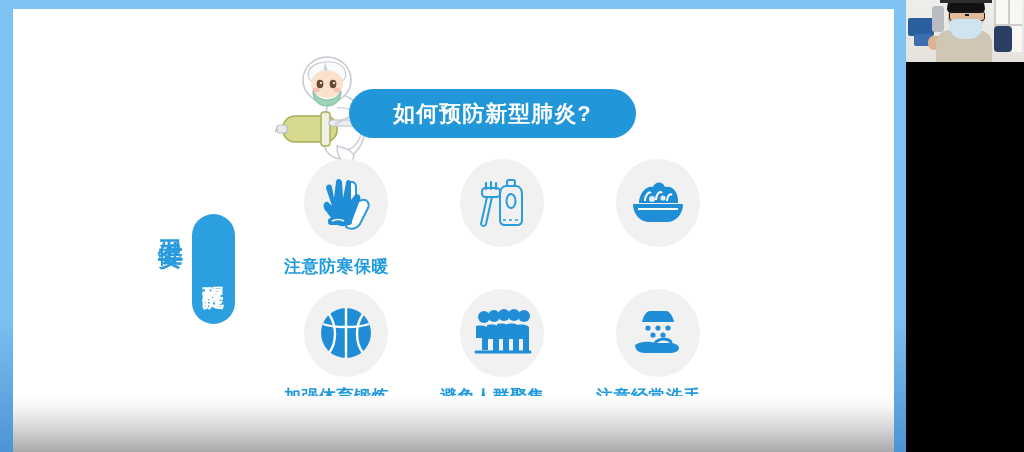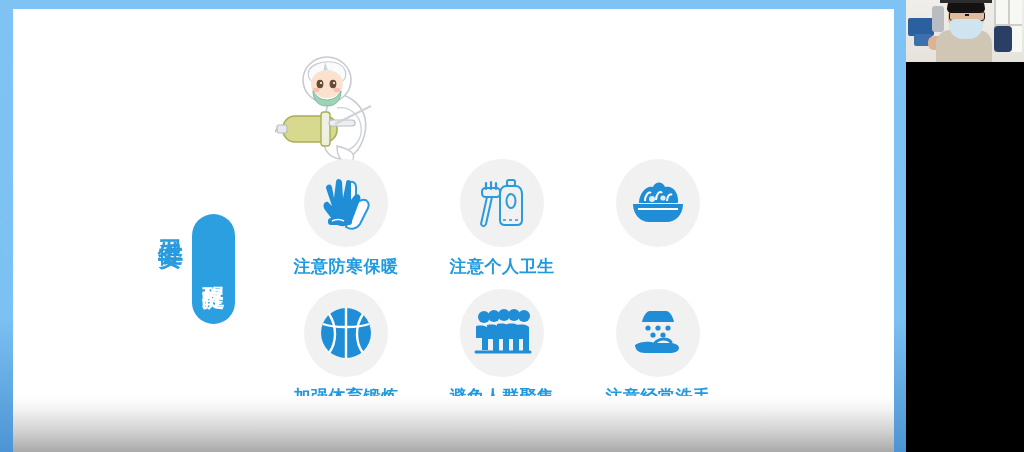--- a/index.html
+++ b/index.html
@@ -154,24 +154,23 @@
     width: 84px;
     height: 88px;
     border-radius: 50%;
     background: #f1f1f1;
     display: flex;
     align-items: center;
     justify-content: center;
   }
   .tile .caption {
     position: absolute;
-    left: 0;
+    left: 16px;
     top: 96px;
     width: 100%;
-    text-align: center;
     color: #1f9ae0;
     font-size: 17px;
     font-weight: bold;
     letter-spacing: 0.5px;
     white-space: nowrap;
   }
   .tile .disc svg { display: block; }
 
   
   #right-strip {
@@ -290,20 +289,23 @@
 
           <rect x="8" y="62" width="54" height="26" rx="12" fill="#d7d98f" stroke="#a9ad56" stroke-width="1.6"></rect>
           <rect x="46" y="58" width="9" height="34" rx="3" fill="#eef0e2" stroke="#a9ad56" stroke-width="1.4"></rect>
           <rect x="54" y="66" width="26" height="6" rx="3" fill="#eceef0" stroke="#b9bdc3" stroke-width="1.2"></rect>
           <rect x="2" y="71" width="10" height="8" rx="2" fill="#e7e9ec" stroke="#b9bdc3" stroke-width="1.2"></rect>
           <line x1="2" y1="75" x2="-14" y2="95" stroke="#b9bdc3" stroke-width="1.6"></line>
           <line x1="60" y1="70" x2="96" y2="52" stroke="#cfd3d8" stroke-width="2"></line>
         </svg>
       </div>
 
+      <div id="title-pill">
+        <span class="title-text">如何预防新型肺炎?</span>
+      </div>
 
       <div id="brand-block">
         <div id="brand-vertical">卫健委</div>
         <div id="remind-pill">
           <span class="remind-text">提醒</span>
         </div>
       </div>
 
       <div id="icon-grid">
 
@@ -326,21 +328,20 @@
               <svg width="56" height="58" viewBox="0 0 56 58" xmlns="http://www.w3.org/2000/svg">
                 <path d="M12 9 L12 15 M17 8 L17 15 M22 9 L22 15" stroke="#2a9bdd" stroke-width="2.2" stroke-linecap="round"></path>
                 <rect x="8" y="14" width="18" height="9" rx="3.5" fill="none" stroke="#2a9bdd" stroke-width="2"></rect>
                 <path d="M18 23 L12 50 C11 53 8 53 7 50 L13 23" fill="none" stroke="#2a9bdd" stroke-width="2" stroke-linejoin="round"></path>
                 <rect x="33" y="6" width="8" height="6" rx="2" fill="none" stroke="#2a9bdd" stroke-width="2"></rect>
                 <path d="M32 12 L42 12 C46 12 48 16 48 20 L48 46 C48 49 46 51 43 51 L31 51 C28 51 26 49 26 46 L26 20 C26 16 28 12 32 12 Z" fill="none" stroke="#2a9bdd" stroke-width="2"></path>
                 <ellipse cx="37" cy="27" rx="4.5" ry="7" fill="none" stroke="#2a9bdd" stroke-width="2"></ellipse>
                 <path d="M29 46 L45 46" stroke="#2a9bdd" stroke-width="1.6" stroke-dasharray="3 3"></path>
               </svg>
             </div>
-            <div class="caption">注意个人卫生</div>
           </div>
 
           <div class="tile">
             <div class="disc">
               <svg width="58" height="52" viewBox="0 0 58 52" xmlns="http://www.w3.org/2000/svg">
                 <path d="M10 26 C10 16 18 8 24 10 C26 4 34 4 36 10 C44 8 50 16 49 26 Z" fill="#1f8ed6"></path>
                 <path d="M16 24 C16 18 20 14 22 16" stroke="#ffffff" stroke-width="2" fill="none"></path>
                 <path d="M27 23 C27 17 31 13 33 16" stroke="#ffffff" stroke-width="2" fill="none"></path>
                 <path d="M38 24 C38 19 41 16 43 18" stroke="#ffffff" stroke-width="2" fill="none"></path>
                 <circle cx="23" cy="22" r="3" fill="#ffffff" opacity="0.85"></circle>

